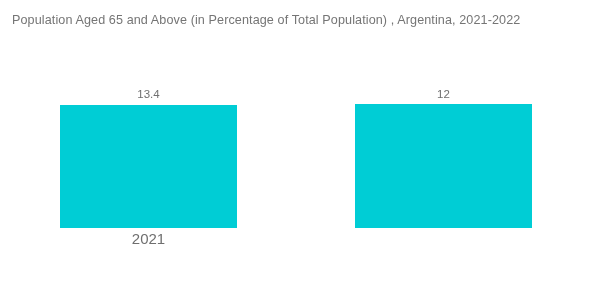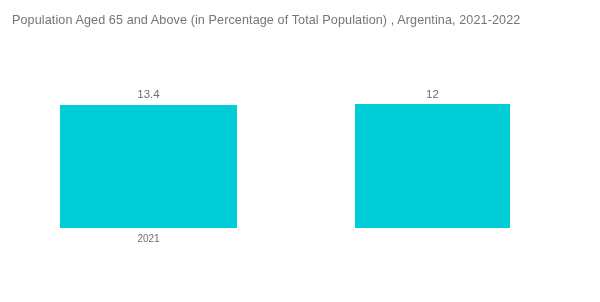--- a/index.html
+++ b/index.html
@@ -35,21 +35,21 @@
     top: 60px;
     width: 600px;
     height: 242px;
   }
   .bar-group {
     position: absolute;
     top: 0;
     height: 242px;
   }
   .bar-group.g0 { left: 60px;  width: 177px; }
-  .bar-group.g1 { left: 355px; width: 155px; }
+  .bar-group.g1 { left: 355px; width: 177px; }
 
   .value-label {
     position: absolute;
     top: 27px;
     left: 0;
     width: 100%;
     text-align: center;
     font-size: 11.5px;
     color: #6f6f6f;
     line-height: 14px;
@@ -63,21 +63,21 @@
   }
   .bar-group.g0 .bar { height: 123px; }
   .bar-group.g1 .bar { height: 124px; }
 
   .category-label {
     position: absolute;
     top: 172px;
     left: 0;
     width: 100%;
     text-align: center;
-    font-size: 10px;
+    font-size: 15px;
     color: #6f6f6f;
     line-height: 14px;
   }
 </style>
 </head>
 <body style="background: rgb(255, 255, 255);">
 
 <div class="figure" style="background: rgb(255, 255, 255);">
 
   <div class="chart-title">Population Aged 65 and Above (in Percentage of Total Population) , Argentina, 2021-2022</div>

